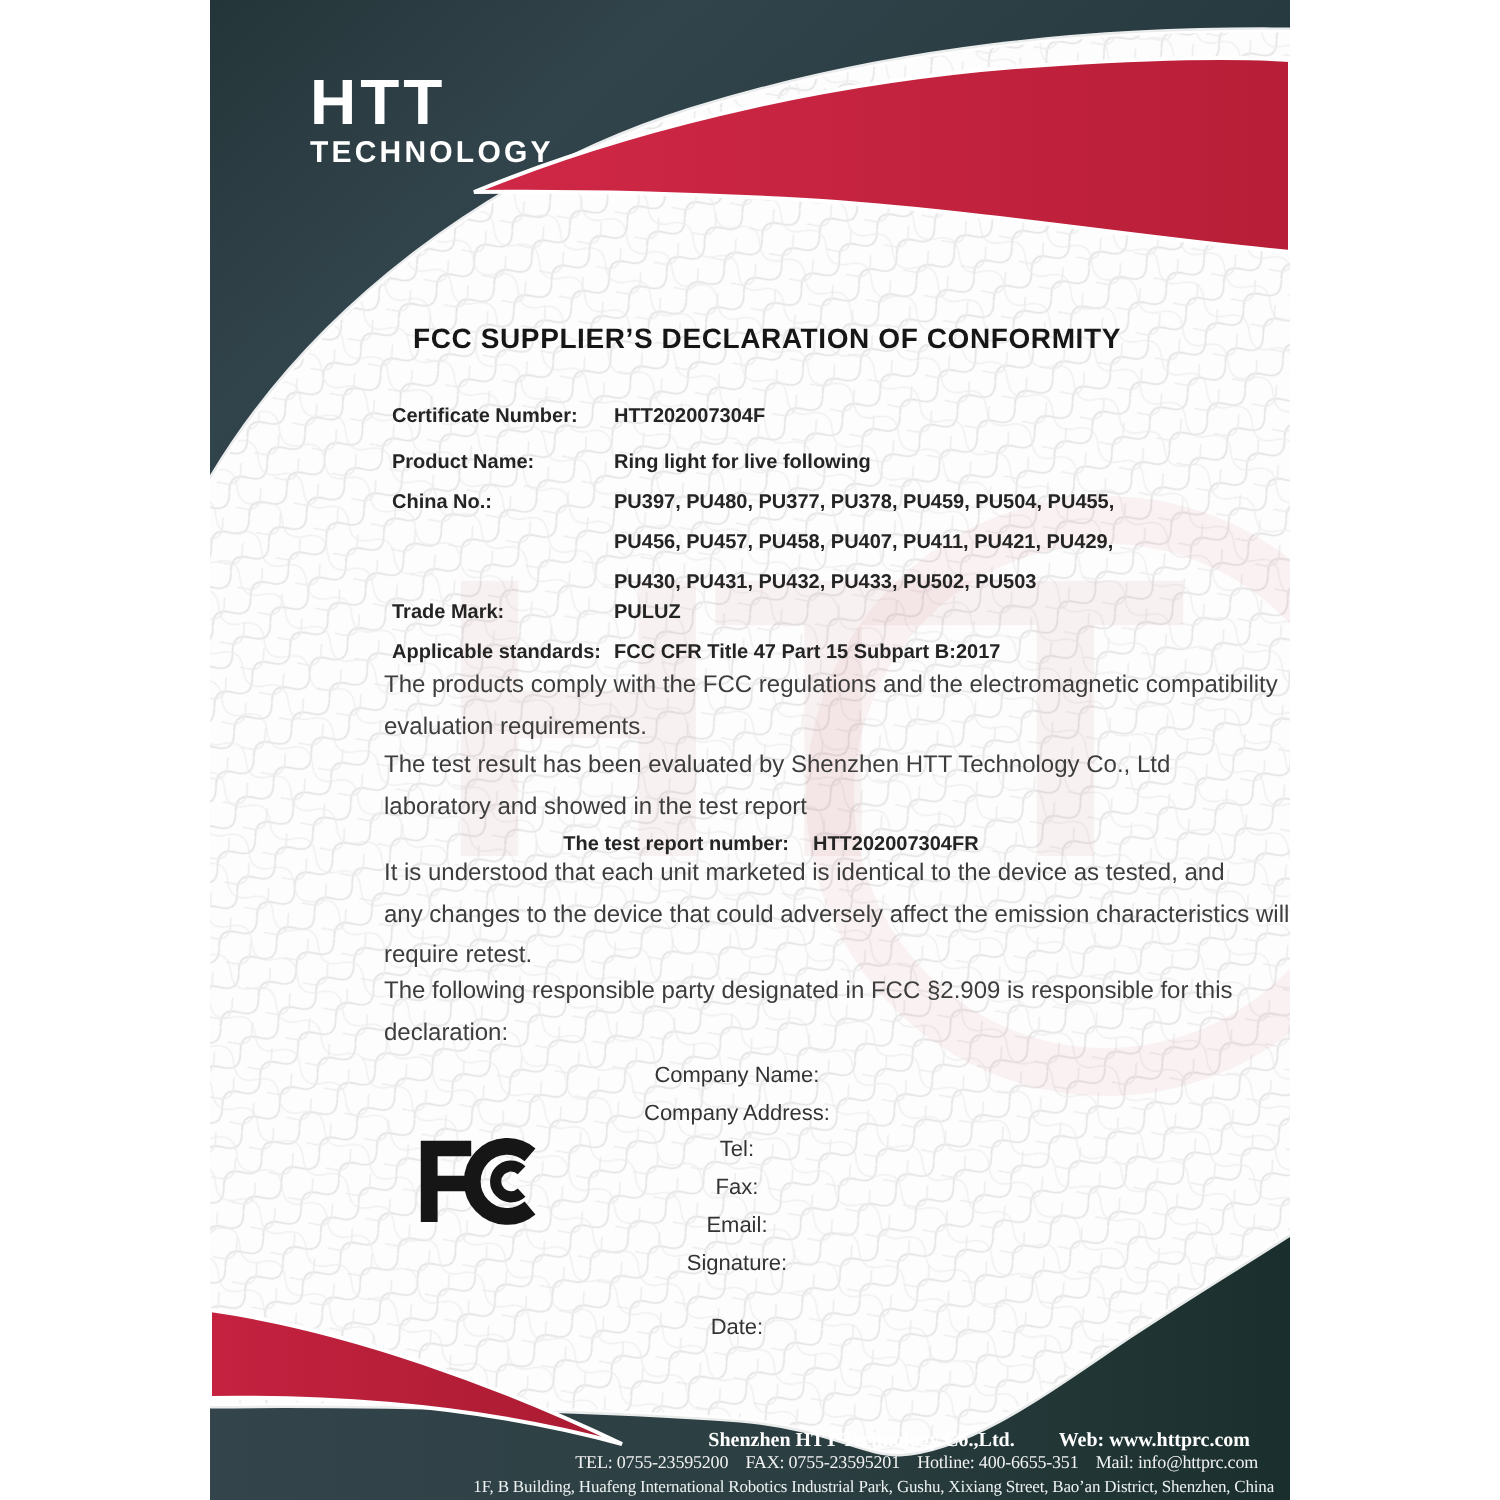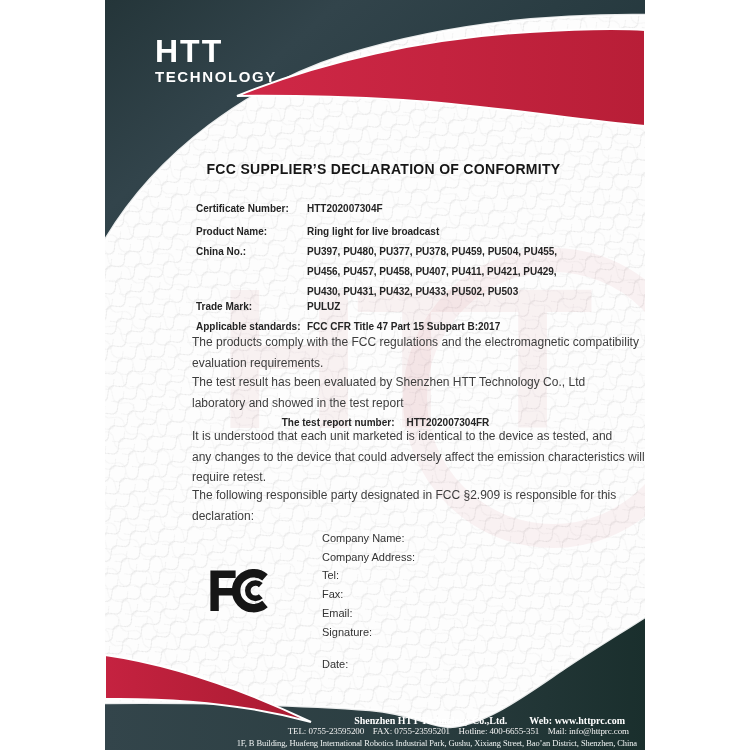--- a/index.html
+++ b/index.html
@@ -20,21 +20,21 @@
 
   .frow-label { left:91px;  font-size:10px; font-weight:bold; color:#242424; white-space:pre; }
   .frow-value { left:202px; font-size:10px; font-weight:bold; color:#242424; white-space:pre; }
 
   .para { left:87px; font-size:12px; color:#3d3d3d; }
   .para .line { line-height:20.5px; white-space:pre; }
 
   .report-line { left:160px; top:406px; font-size:10px; font-weight:bold; color:#242424; white-space:pre; }
   .report-line .val { margin-left:12px; }
 
-  .company { left:217px; top:529px; font-size:11px; color:#333333; }
+  .company { left:217px; top:529px; font-size:11px; color:#333333;text-align:center; }
   .company .crow { line-height:18.7px; white-space:pre; }
   .company .crow:last-child { margin-top:14px; }
 
   .fcc-mark { left:104px; top:562px; }
 
   .footer-line { color:#ffffff; white-space:pre; text-align:right;font-family:Liberation Serif, serif; }
   .f1 { right:20px; top:704px; font-size:10px; font-weight:bold; }
   .f1 .web { margin-left:22px; }
   .f2 { right:16px; top:726px; font-size:9px;  color:#f2f2f2; letter-spacing:-0.1px; }
   .f3 { right:8px;  top:738px; font-size:8.5px; color:#eef2f2; letter-spacing:-0.1px; }
@@ -98,21 +98,21 @@
       <div class="htt-word">HTT</div>
       <div class="htt-sub">TECHNOLOGY</div>
     </div>
 
     <div class="abs doc-title">FCC SUPPLIER’S DECLARATION OF CONFORMITY</div>
 
     <div class="abs frow-label" style="top:203px">Certificate Number:</div>
     <div class="abs frow-value" style="top:203px">HTT202007304F</div>
 
     <div class="abs frow-label" style="top:226px">Product Name:</div>
-    <div class="abs frow-value" style="top:226px">Ring light for live broadcast</div>
+    <div class="abs frow-value" style="top:226px">Ring light for live following</div>
 
     <div class="abs frow-label" style="top:246px">China No.:</div>
     <div class="abs frow-value" style="top:246px">PU397, PU480, PU377, PU378, PU459, PU504, PU455,</div>
     <div class="abs frow-value" style="top:266px">PU456, PU457, PU458, PU407, PU411, PU421, PU429,</div>
     <div class="abs frow-value" style="top:286px">PU430, PU431, PU432, PU433, PU502, PU503</div>
 
     <div class="abs frow-label" style="top:301px">Trade Mark:</div>
     <div class="abs frow-value" style="top:301px">PULUZ</div>
 
     <div class="abs frow-label" style="top:321px">Applicable standards:</div>

